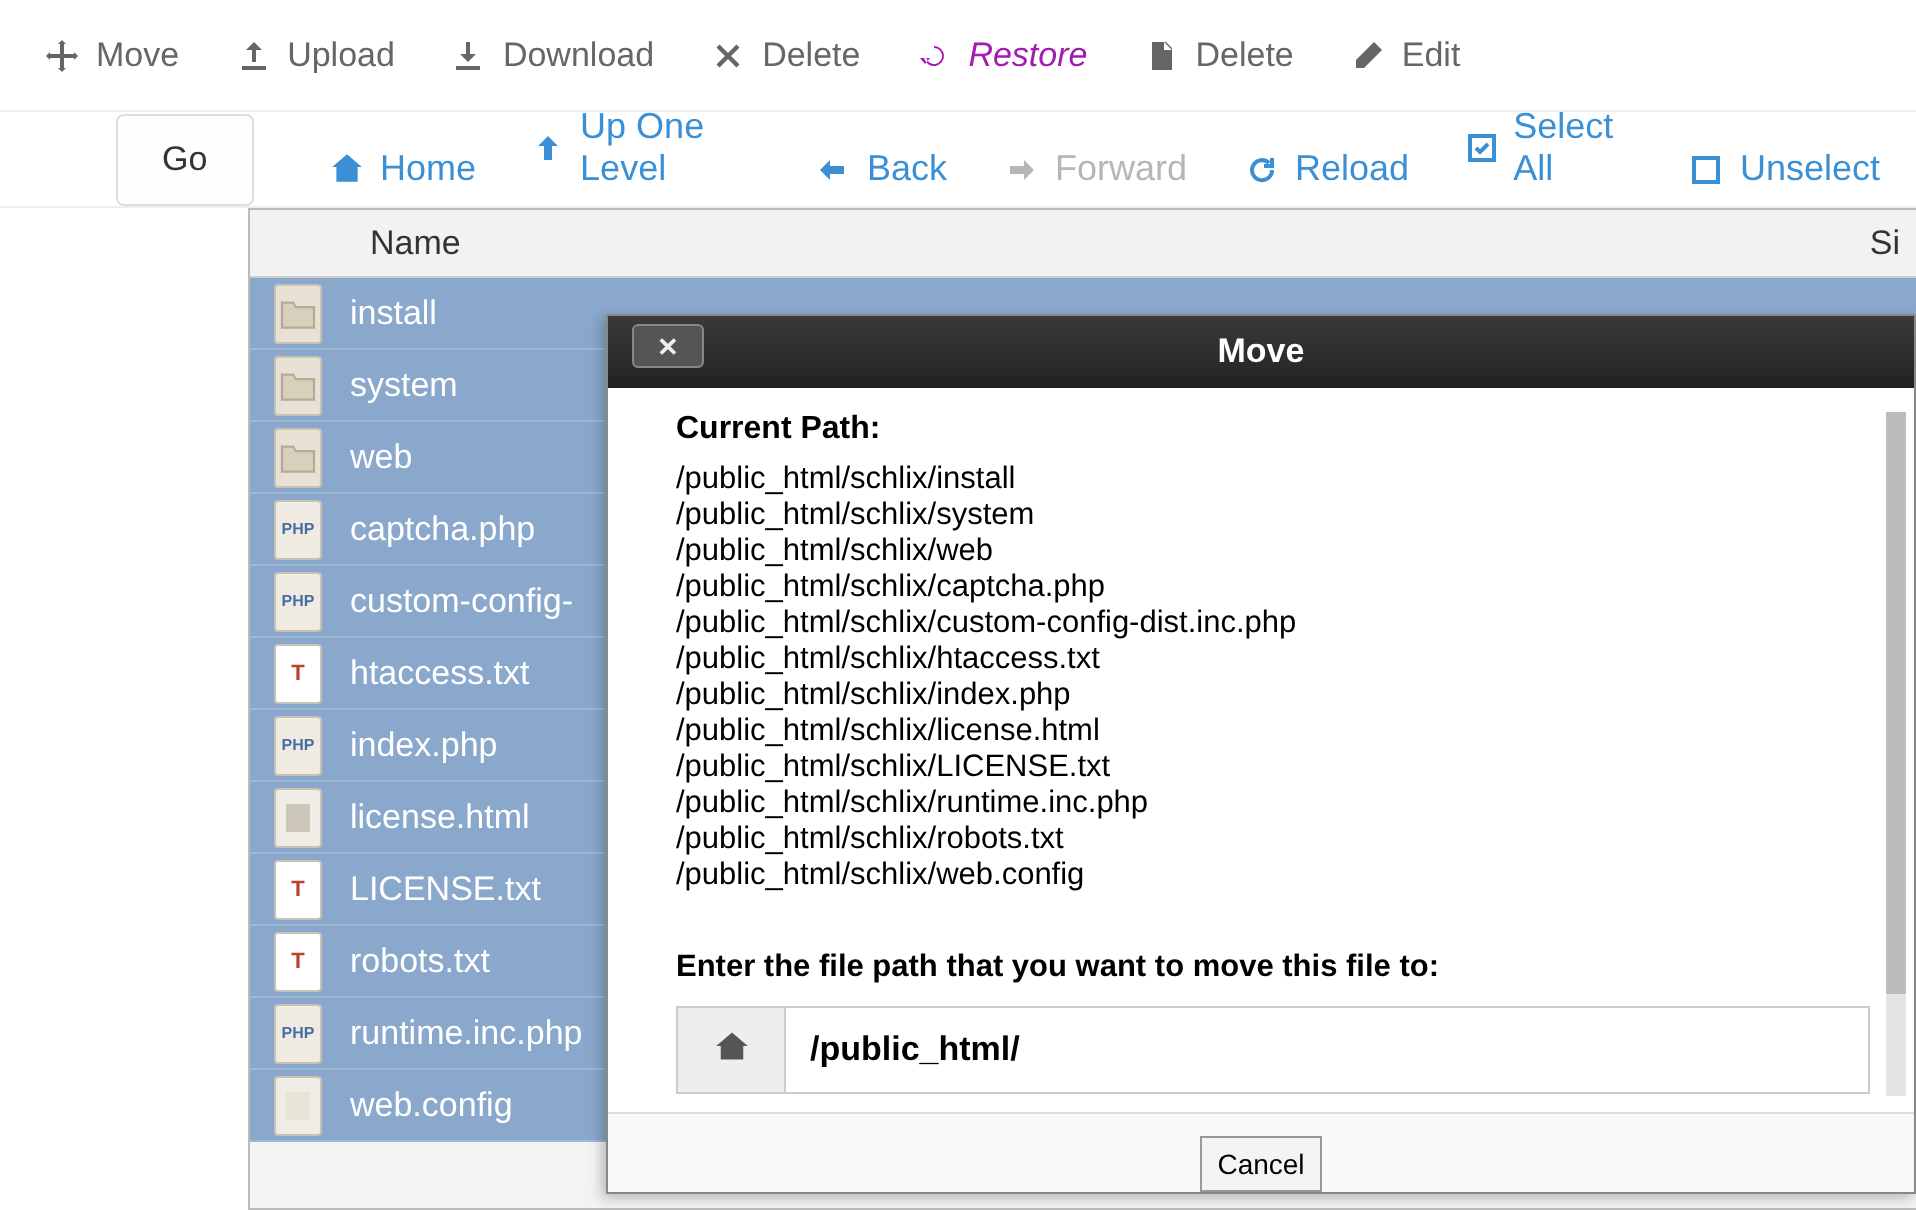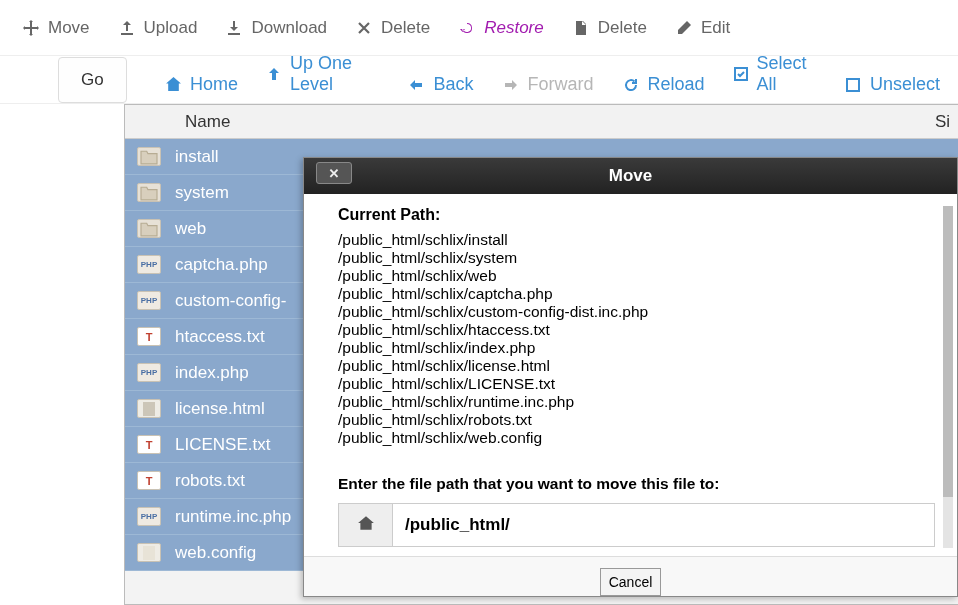--- a/index.html
+++ b/index.html
@@ -98,21 +98,21 @@
     align-items: center;
     height: 36px;
     background: #8aa8cc;
     color: #fff;
     border-bottom: 1px solid #9db8d5;
     font-size: 17px;
     padding-left: 12px;
     gap: 14px;
   }
   .row .ficon {
-    width: 24px; height: 19px;
+    width: 24px; height: 30px;
     display: inline-flex; align-items:center; justify-content:center;
     background: #e9e5de;
     border: 1px solid #c9c2b4;
     border-radius: 2px;
     text-align: right;
   }
   .row .ficon.folder { background:#e7e1d6; }
   .row .ficon.php { background:#efeae2; color:#5a7aa8; font-size:8px; font-weight:bold; }
   .row .ficon.txt { background:#fff; color:#c04030; font-size:11px; font-weight:bold; }
   .row .ficon.html { background:#eeece5; }

